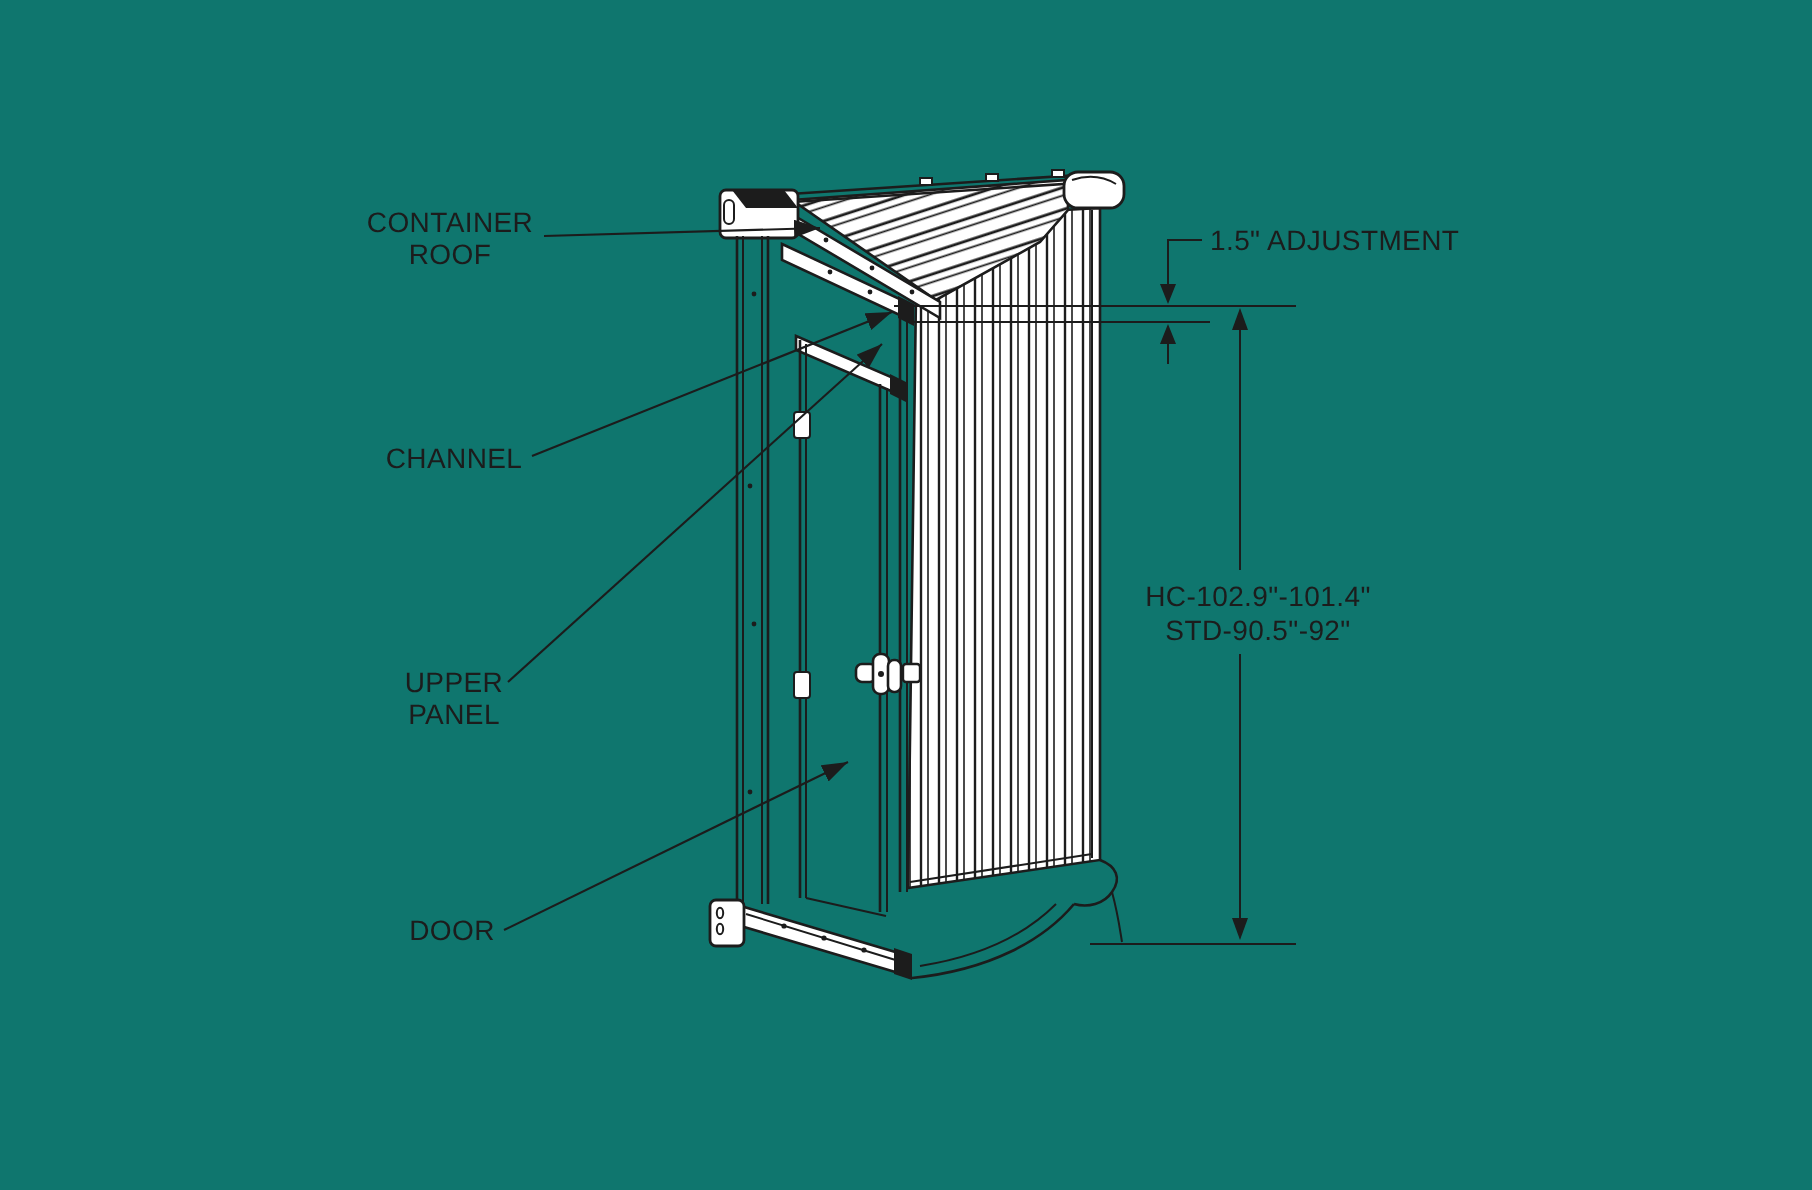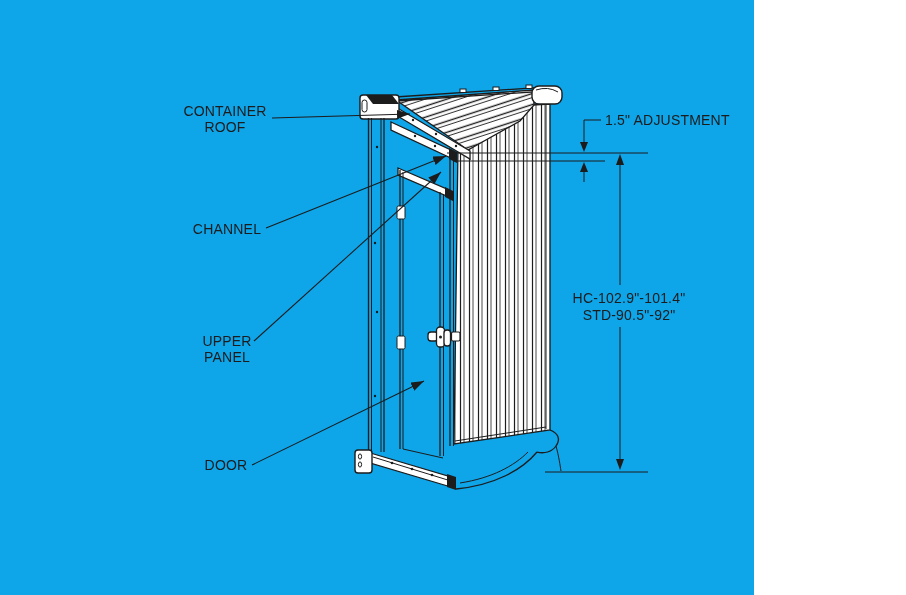--- a/index.html
+++ b/index.html
@@ -2,23 +2,23 @@
 <html><head>
 <meta charset="utf-8">
 <style>
   html, body {
     margin: 0;
     padding: 0;
     background: #ffffff;
   }
   .stage {
     position: relative;
-    width: 754px;
+    width: 906px;
     height: 595px;
-    background: #0ea5e9;
+    background: #0f766e;
     overflow: hidden;
     font-family: "Liberation Sans", sans-serif;
   }
   svg { display: block; }
   .lbl {
     font-family: "Liberation Sans", sans-serif;
     font-size: 14px;
     fill: #1c1c1c;
     letter-spacing: 0.2px;
   }

